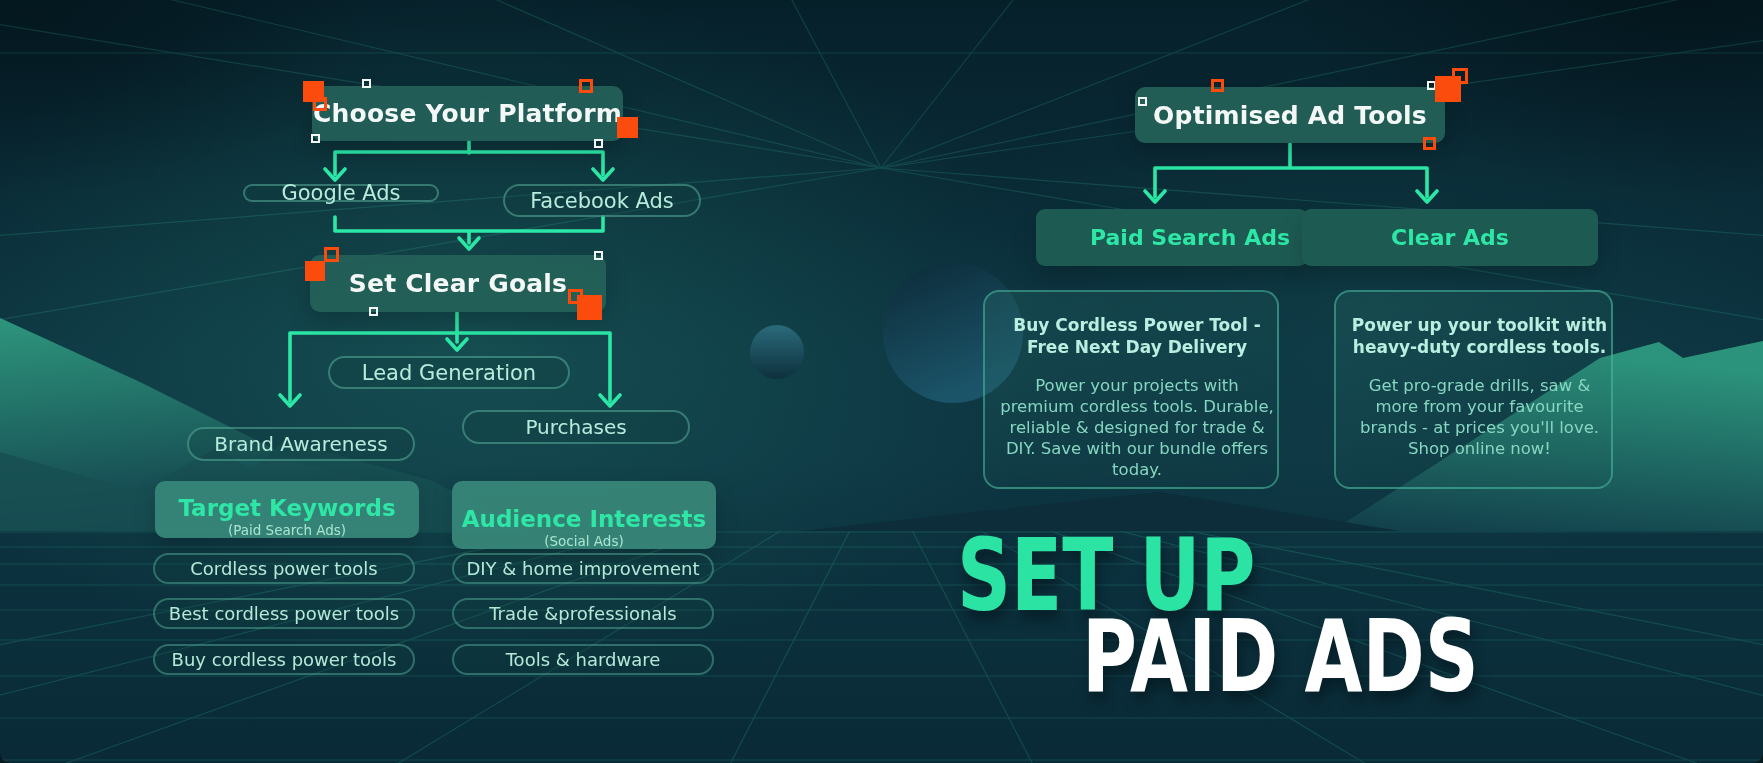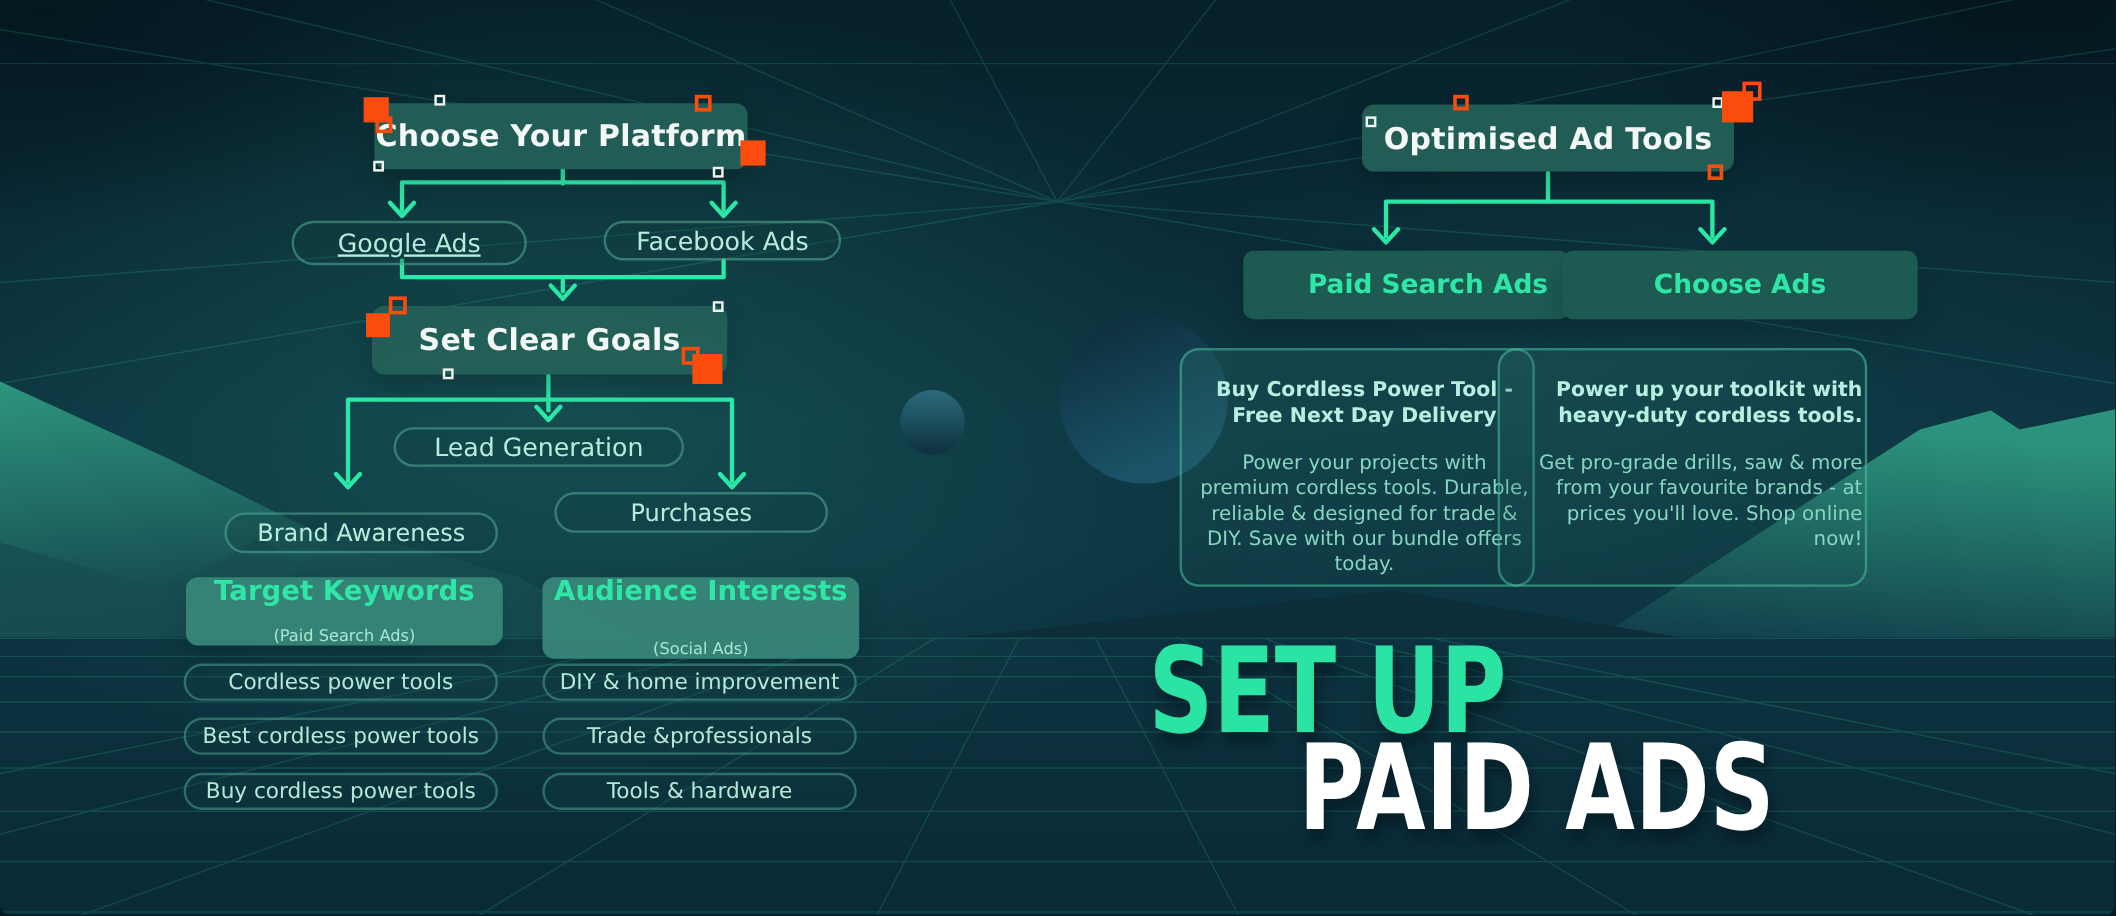--- a/index.html
+++ b/index.html
@@ -22,21 +22,21 @@
     font-size:25px; letter-spacing:.2px; white-space:nowrap;
     box-shadow:0 10px 22px rgba(0,0,0,.20);
   }
   .pill {
     position:absolute; z-index:3; display:flex; align-items:center; justify-content:center;
     border:2px solid rgba(98,190,168,.48); border-radius:999px;
     background:rgba(17,63,64,.30); color:#b7ecdc; font-size:21px; white-space:nowrap;
   }
   .pill.sm { font-size:18px; border-color:rgba(98,190,168,.42); color:#b4e9d8; }
   .ghead {
-    position:absolute; z-index:3; display:flex; flex-direction:column; align-items:center; justify-content:space-between;
+    position:absolute; z-index:3; display:flex; flex-direction:column; align-items:center; justify-content:flex-end;
     background:rgba(56,136,121,.92); border-radius:10px; box-shadow:0 10px 22px rgba(0,0,0,.18);
   }
   .ghead .t { color:#2ee6a6; font-weight:bold; font-size:23px; line-height:1.05; }
   .ghead .s { color:#a9e6d1; font-size:13.5px; margin-top:2px; }
   .blabel {
     position:absolute; z-index:3; display:flex; align-items:center; justify-content:center;
     background:#1d5b52; border-radius:9px; color:#2ee6a6; font-weight:bold; font-size:22px;
     box-shadow:0 10px 22px rgba(0,0,0,.18); white-space:nowrap;
   }
   .card {
@@ -144,21 +144,21 @@
       <path d="M459,238 L469,249 L479,238"></path>
       <path d="M457,313 V333 M290,401 V333 H610 V401 M457,333 V342"></path>
       <path d="M447,339 L457,350 L467,339 M280,395 L290,406 L300,395 M600,395 L610,406 L620,395"></path>
       <path d="M1290,144 V168 M1155,197 V168 H1427 V197"></path>
       <path d="M1145,191 L1155,202 L1165,191 M1417,191 L1427,202 L1437,191"></path>
     </g>
   </svg>
 
   <div class="node" style="left:312px; top:86px; width:311px; height:55px;">Choose Your Platform</div>
 
-  <div class="pill" style="left:243px; top:184px; width:196px; height:37px;text-decoration:underline;">Google Ads</div>
+  <div class="pill" style="left:243px; top:184px; width:196px; height:18px;">Google Ads</div>
   <div class="pill" style="left:503px; top:184px; width:198px; height:33px;">Facebook Ads</div>
 
   <div class="node" style="left:310px; top:255px; width:296px; height:57px;">Set Clear Goals</div>
 
   <div class="pill" style="left:328px; top:356px; width:242px; height:33px;">Lead Generation</div>
   <div class="pill" style="left:187px; top:410px; width:228px; height:34px; font-size:20px;margin-top:17px;">Brand Awareness</div>
   <div class="pill" style="left:462px; top:410px; width:228px; height:34px; font-size:20px;">Purchases</div>
 
   <div class="ghead" style="left:155px; top:481px; width:264px; height:57px;">
     <div class="t">Target Keywords</div>
@@ -173,28 +173,28 @@
   <div class="pill sm" style="left:153px; top:598px; width:262px; height:31px;">Best cordless power tools</div>
   <div class="pill sm" style="left:153px; top:644px; width:262px; height:31px;">Buy cordless power tools</div>
 
   <div class="pill sm" style="left:452px; top:553px; width:262px; height:31px;">DIY &amp; home improvement</div>
   <div class="pill sm" style="left:452px; top:598px; width:262px; height:31px;">Trade &amp;professionals</div>
   <div class="pill sm" style="left:452px; top:644px; width:262px; height:31px;">Tools &amp; hardware</div>
 
   <div class="node" style="left:1135px; top:87px; width:310px; height:56px;">Optimised Ad Tools</div>
 
   <div class="blabel" style="left:1036px; top:209px; width:272px; height:57px;padding-left:36px;">Paid Search Ads</div>
-  <div class="blabel" style="left:1302px; top:209px; width:296px; height:57px;">Choose Ads</div>
+  <div class="blabel" style="left:1302px; top:209px; width:296px; height:57px;">Clear Ads</div>
 
   <div class="card" style="left:983px; top:290px; width:296px; height:199px;">
     <div class="ct">Buy Cordless Power Tool -
 Free Next Day Delivery</div>
     <div class="cb">Power your projects with premium cordless tools. Durable, reliable &amp; designed for trade &amp; DIY. Save with our bundle offers today.</div>
   </div>
-  <div class="card" style="left:1248px; top:290px; width:308px; height:199px;text-align:right;">
+  <div class="card" style="left:1334px; top:290px; width:279px; height:199px;">
     <div class="ct">Power up your toolkit with
 heavy-duty cordless tools.</div>
     <div class="cb">Get pro-grade drills, saw &amp; more from your favourite brands - at prices you'll love. Shop online now!</div>
   </div>
 
   <div class="big g" style="left:957px; top:527px;">SET UP</div>
   <div class="big w" style="left:1082px; top:608px;">PAID ADS</div>
 
   <div class="sqf" style="left:303px; top:81px;  width:21px; height:21px;"></div>
   <div class="sqo" style="left:313px; top:97px;  width:14px; height:14px;"></div>

